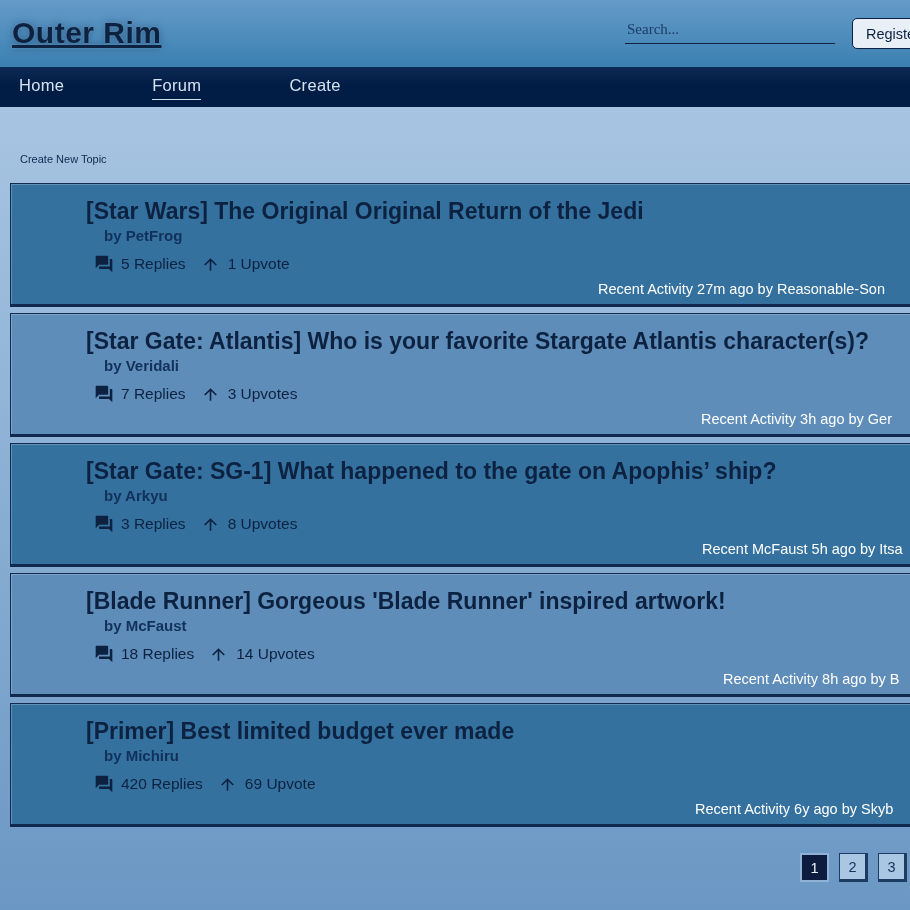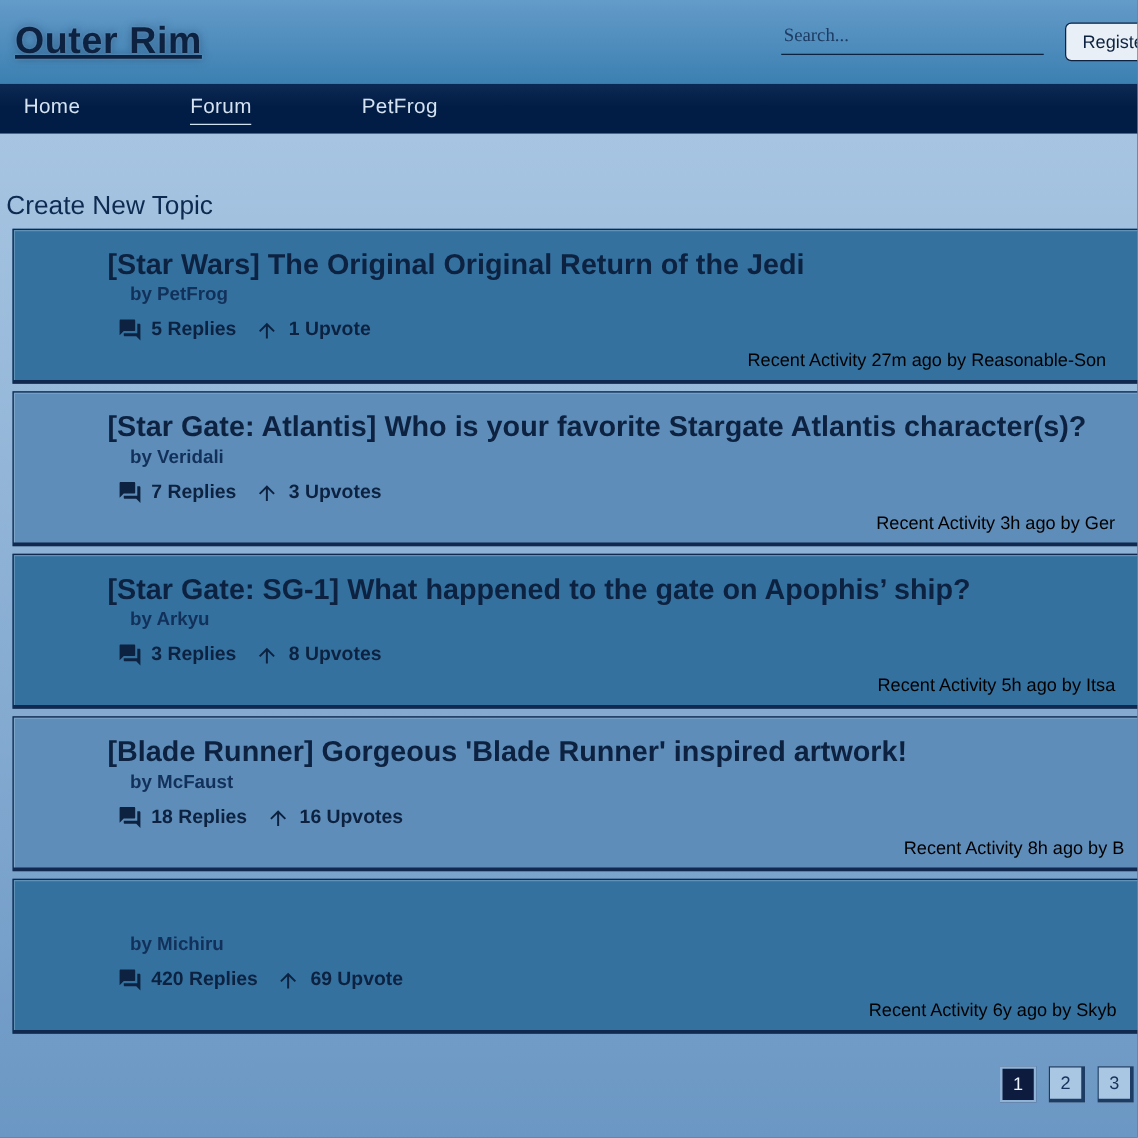--- a/index.html
+++ b/index.html
@@ -48,22 +48,22 @@
     text-decoration:none; cursor:pointer; padding-bottom:2px;
     border-bottom:1px solid transparent;
   }
   .nav-item.active { border-bottom-color:#cfe0ef; padding-bottom:4px; margin-bottom:-2px;text-align:center; }
   
   .main {
     position:absolute; top:107px; left:0; width:910px; height:803px;
     background:linear-gradient(var(--page_gradient_top,#a7c5e2), var(--page_gradient_bottom,#6b97c4));
   }
   .create-topic {
-    position:absolute; left:5px; top:46px;
-    font-size:21px; color:#0e2a50; text-decoration:none; cursor:pointer;
+    position:absolute; left:20px; top:46px;
+    font-size:11px; color:#0e2a50; text-decoration:none; cursor:pointer;
   }
   .cards { position:absolute; top:76px; left:10px; width:1150px; }
   .card {
     position:relative; height:124px; margin-bottom:6px;
     border:1px solid #11294e; border-bottom-width:3px;
     box-shadow:inset 1px 1px 0 rgba(200,222,243,.3);
     cursor:pointer;
   }
   .card.dark  { background:var(--card_dark,#34719f); }
   .card.light { background:var(--card_light,#5f8db9); }
@@ -71,30 +71,30 @@
     position:absolute; left:75px; top:14px;
     font-size:23px; font-weight:600; color:var(--text_navy,#0c2240);
   }
   .card .author {
     position:absolute; left:93px; top:43px;
     font-size:15px; font-weight:600; color:#12315a;
   }
   .card .stats {
     position:absolute; left:83px; top:69px; height:22px;
     display:flex; align-items:center;
-    font-size:15.5px; font-weight:700; color:var(--text_navy,#0c2240);
+    font-size:15.5px; font-weight:400; color:var(--text_navy,#0c2240);
   }
   .card .stats .icon { display:inline-flex; align-items:center; }
   .card .stats .icon svg { display:block; }
   .card .stats .stat-replies { margin-left:7px; }
   .card .stats .icon-up { margin-left:15px; }
   .card .stats .stat-upvotes { margin-left:8px;text-align:center; }
   .card .activity {
     position:absolute; bottom:7px;
-    font-size:14.5px; color:#000000; white-space:nowrap;
+    font-size:14.5px; color:#ffffff; white-space:nowrap;
   }
   
   .pagination { position:absolute; left:800px; top:746px; display:flex; gap:10px; }
   .page {
     width:29px; height:29px;
     background:#a9c6e2;
     border:1px solid #1d3c63; border-right-width:3px; border-bottom-width:3px;
     font-family:"Liberation Sans", sans-serif;
     font-size:14.5px; color:#16345c; cursor:pointer;
   }
@@ -110,21 +110,21 @@
 
   <header class="header">
     <div class="logo">Outer Rim</div>
     <input class="search" type="text" placeholder="Search..." style="">
     <button class="register">Register</button>
   </header>
 
   <nav class="nav">
     <a class="nav-item">Home</a>
     <a class="nav-item active">Forum</a>
-    <a class="nav-item">PetFrog</a>
+    <a class="nav-item">Create</a>
   </nav>
 
   <main class="main">
 
     <a class="create-topic">Create New Topic</a>
 
     <div class="cards">
 
       <section class="card dark">
         <h2 class="title">[Star Wars] The Original Original Return of the Jedi</h2>
@@ -176,44 +176,45 @@
               </svg>
             </span>
           <span class="stat stat-replies">3 Replies</span>
           <span class="icon icon-up">
               <svg viewBox="0 0 24 24" width="19" height="19">
                 <path fill="#0c2240" d="M4 12l1.41 1.41L11 7.83V20h2V7.83l5.58 5.58L20 12l-8-8-8 8z"></path>
               </svg>
             </span>
           <span class="stat stat-upvotes">8 Upvotes</span>
         </div>
-        <div class="activity" style="left:691px">Recent Activity 5h ago by Itsa</div>
+        <div class="activity" style="left:691px">Recent McFaust 5h ago by Itsa</div>
       </section>
 
       <section class="card light">
         <h2 class="title">[Blade Runner] Gorgeous 'Blade Runner' inspired artwork!</h2>
         <div class="author">by McFaust</div>
         <div class="stats">
           <span class="icon">
               <svg viewBox="0 0 24 24" width="20" height="20">
                 <path fill="#0c2240" d="M21 6h-2v9H6v2c0 .55.45 1 1 1h11l4 4V7c0-.55-.45-1-1-1zm-4 6V3c0-.55-.45-1-1-1H3c-.55 0-1 .45-1 1v14l4-4h10c.55 0 1-.45 1-1z"></path>
               </svg>
             </span>
           <span class="stat stat-replies">18 Replies</span>
           <span class="icon icon-up">
               <svg viewBox="0 0 24 24" width="19" height="19">
                 <path fill="#0c2240" d="M4 12l1.41 1.41L11 7.83V20h2V7.83l5.58 5.58L20 12l-8-8-8 8z"></path>
               </svg>
             </span>
-          <span class="stat stat-upvotes">16 Upvotes</span>
+          <span class="stat stat-upvotes">14 Upvotes</span>
         </div>
         <div class="activity" style="left:712px">Recent Activity 8h ago by B</div>
       </section>
 
       <section class="card dark">
+        <h2 class="title">[Primer] Best limited budget ever made</h2>
         <div class="author">by Michiru</div>
         <div class="stats">
           <span class="icon">
               <svg viewBox="0 0 24 24" width="20" height="20">
                 <path fill="#0c2240" d="M21 6h-2v9H6v2c0 .55.45 1 1 1h11l4 4V7c0-.55-.45-1-1-1zm-4 6V3c0-.55-.45-1-1-1H3c-.55 0-1 .45-1 1v14l4-4h10c.55 0 1-.45 1-1z"></path>
               </svg>
             </span>
           <span class="stat stat-replies">420 Replies</span>
           <span class="icon icon-up">
               <svg viewBox="0 0 24 24" width="19" height="19">

